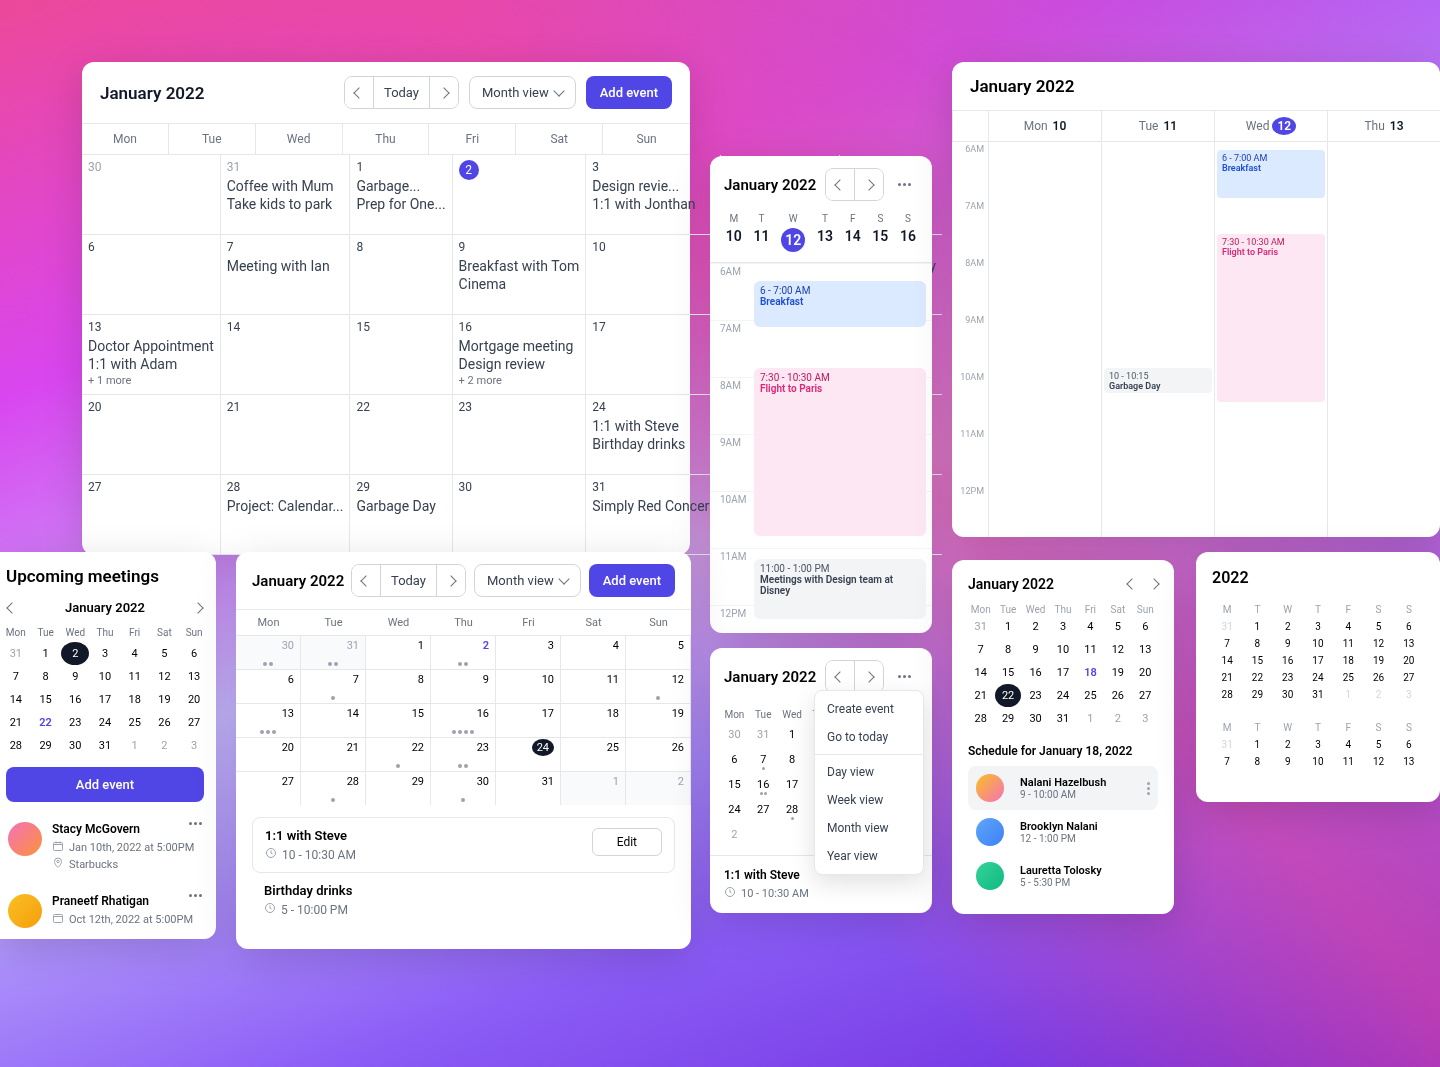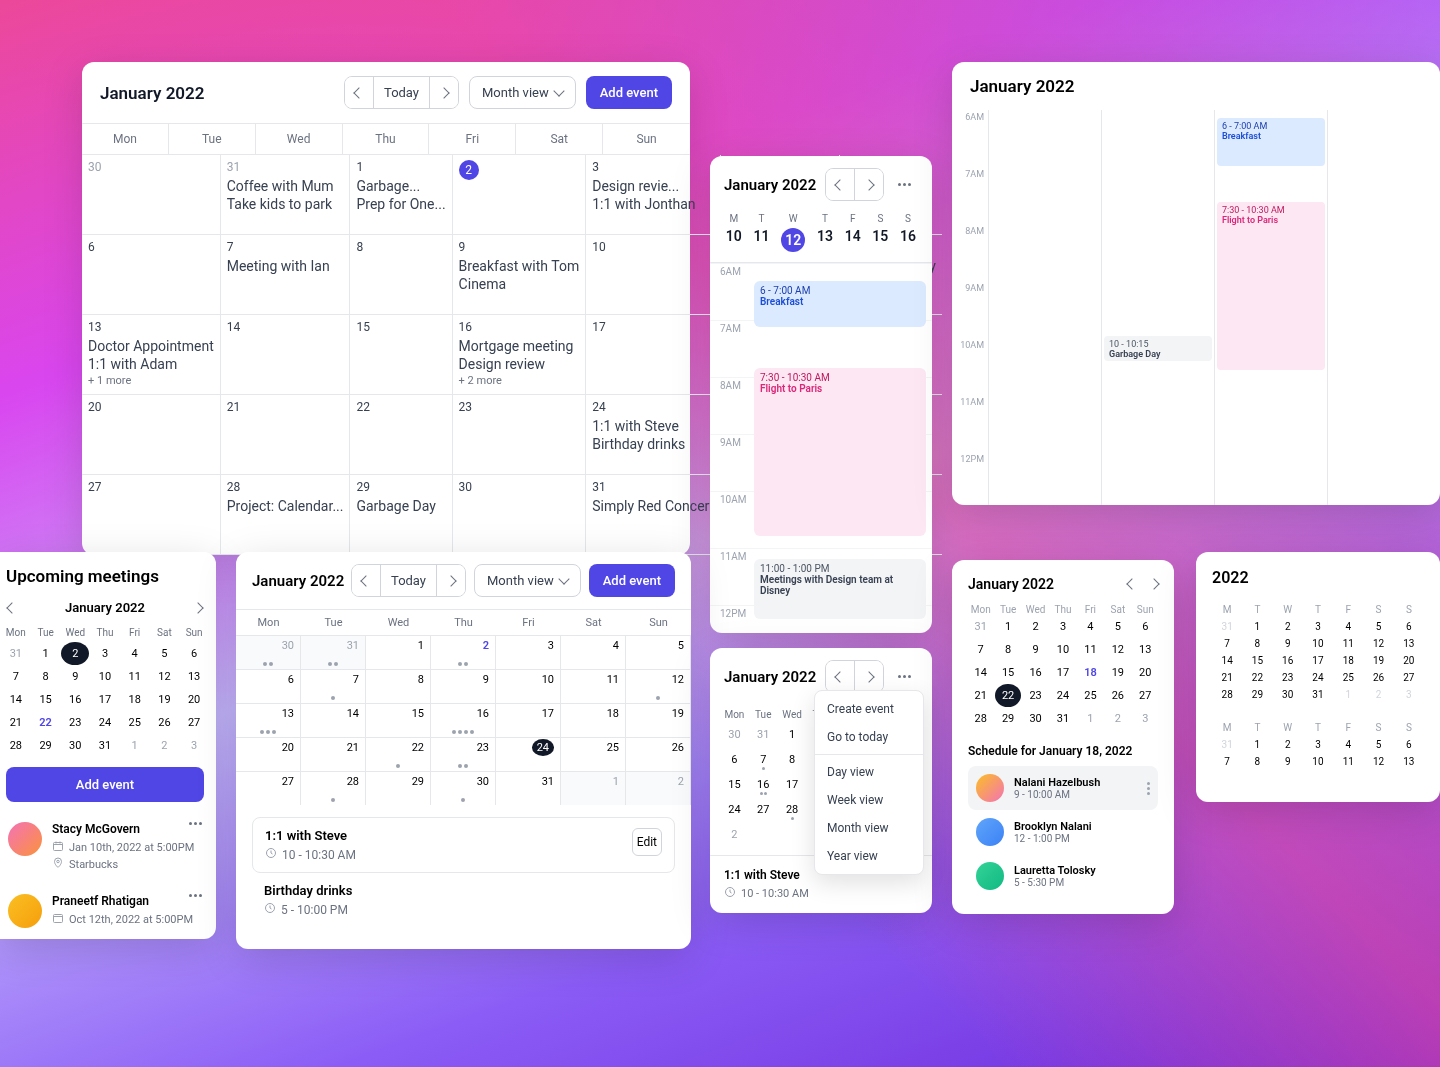--- a/index.html
+++ b/index.html
@@ -101,21 +101,21 @@
 .c5-cell { border-top: 1px solid #e5e7eb; border-right: 1px solid #e5e7eb; height: 34px; text-align: right; padding: 3px 6px; font-size: 11px; position: relative; }
 .c5-cell.muted { color: #9ca3af; background:#f9fafb; }
 .c5-cell.today span { background: #111827; color: #fff; border-radius: 50%; padding: 2px 5px; }
 .c5-cell.sel span { color: #4f46e5; font-weight: 600; }
 .c5-dots { position: absolute; bottom: 3px; left: 50%; transform: translateX(-50%); display: flex; gap: 2px; }
 .c5-dots i { width: 4px; height: 4px; border-radius: 50%; background: #9ca3af; }
 .c5-events { padding: 12px 16px; }
 .c5-ev-card { border: 1px solid #e5e7eb; border-radius: 8px; padding: 10px 12px; margin-bottom: 10px; display: flex; justify-content: space-between; align-items: flex-start; }
 .c5-ev-title { font-size: 13px; font-weight: 600; margin-bottom: 4px; }
 .c5-ev-time { font-size: 12px; color: #6b7280; display: flex; align-items: center; gap: 5px; }
-.btn-sm { border: 1px solid #d1d5db; background: #fff; border-radius: 6px; padding: 6px 4px; font-size: 12px; cursor: pointer; }
+.btn-sm { border: 1px solid #d1d5db; background: #fff; border-radius: 6px; padding: 6px 24px; font-size: 12px; cursor: pointer; }
 
 
 .c6 { left: 710px; top: 648px; width: 222px; }
 .c6-header { display: flex; align-items: center; justify-content: space-between; padding: 12px 14px; }
 .c6-dow { display: grid; grid-template-columns: repeat(7, 1fr); padding: 0 10px; }
 .c6-dow div { font-size: 10px; color: #6b7280; text-align: center; padding: 4px 0; }
 .c6-grid { display: grid; grid-template-columns: repeat(7, 1fr); padding: 0 10px 10px; }
 .c6-cell { text-align: center; font-size: 11px; padding: 4px 0; position: relative; }
 .c6-cell.muted { color: #9ca3af; }
 .c6-dots { display: flex; gap: 1px; justify-content: center; margin-top: 1px; }
@@ -132,21 +132,21 @@
 .c7-head { display: flex; justify-content: space-between; align-items: center; margin-bottom: 12px; }
 .c7-title { font-size: 14px; font-weight: 600; }
 .c7-nav { display: flex; gap: 14px; }
 .c7-dow, .c7-row { display: grid; grid-template-columns: repeat(7, 1fr); gap: 2px; }
 .c7-dow div { font-size: 10px; color: #9ca3af; text-align: center; }
 .c7-row div { font-size: 11px; text-align: center; padding: 5px 0; }
 .c7-row div.muted { color: #9ca3af; }
 .c7-row div.today { background: #111827; color: #fff; border-radius: 50%; }
 .c7-row div.sel { color: #4f46e5; font-weight: 600; }
 .c7-sched-title { font-size: 12px; font-weight: 600; margin: 14px 0 8px; }
-.c7-item { display: flex; gap: 10px; align-items: center; padding: 8px; border-radius: 8px; position: relative; }
+.c7-item { display: flex; gap: 16px; align-items: center; padding: 8px; border-radius: 8px; position: relative; }
 .c7-item.hl { background: #f3f4f6; }
 .c7-av { width: 28px; height: 28px; border-radius: 50%; background: linear-gradient(135deg,#fbbf24,#f472b6); flex-shrink:0; }
 .c7-i-name { font-size: 11px; font-weight: 600; }
 .c7-i-time { font-size: 10px; color: #6b7280; }
 .vdots { display:flex; flex-direction:column; gap:2px; position:absolute; right:8px; }
 .vdots span { width:3px; height:3px; border-radius:50%; background:#9ca3af; }
 
 
 .c8 { left: 1196px; top: 552px; width: 244px; padding: 16px; overflow: hidden; }
 .c8-title { font-size: 16px; font-weight: 600; margin-bottom: 14px; }
@@ -378,20 +378,27 @@
       </div>
       <div class="c2-ev c2-ev-gray" style="top: 296px; height: 60px;">
         <div class="t">11:00 - 1:00 PM</div>
         <div class="n">Meetings with Design team at Disney</div>
       </div>
     </div>
 </div>
 
 <div class="card c3">
   <div class="c3-header">January 2022</div>
+  <div class="c3-days" id="c3-days">
+      <div></div>
+      <div>Mon <span class="dn">10</span></div>
+      <div>Tue <span class="dn">11</span></div>
+      <div>Wed <span class="today-badge">12</span></div>
+      <div>Thu <span class="dn">13</span></div>
+    </div>
   <div class="c3-tl" id="c3-tl">
       <div class="c3-hours">
         <div class="c3-hr" style="top: 2px;">6AM</div>
         <div class="c3-hr" style="top: 59px;">7AM</div>
         <div class="c3-hr" style="top: 116px;">8AM</div>
         <div class="c3-hr" style="top: 173px;">9AM</div>
         <div class="c3-hr" style="top: 230px;">10AM</div>
         <div class="c3-hr" style="top: 287px;">11AM</div>
         <div class="c3-hr" style="top: 344px;">12PM</div>
       </div>

